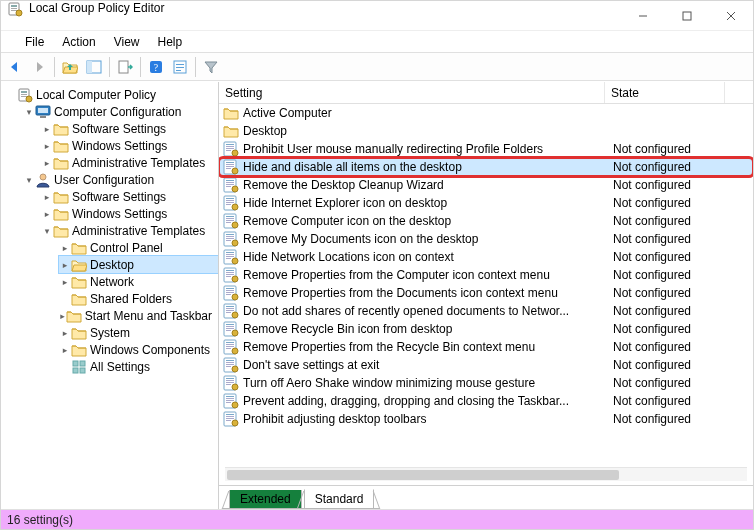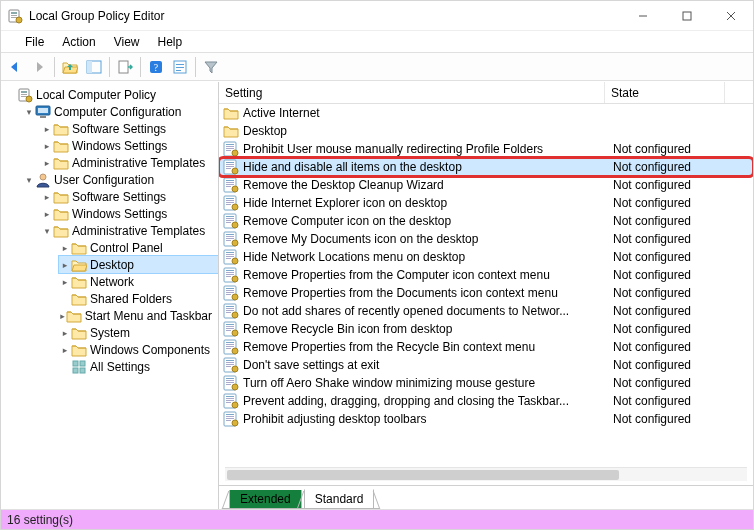--- a/index.html
+++ b/index.html
@@ -1,18 +1,18 @@
 <!DOCTYPE html>
 <html><head>
 <meta charset="utf-8">
 <style>
   * { box-sizing: border-box; }
   html, body { margin: 0; padding: 0; font-family: "Segoe UI", Tahoma, sans-serif; font-size: 12px; color: #000; }
   .window { width: 754px; height: 530px; border: 1px solid #d6d6d6; background: #fff; display: flex; flex-direction: column; }
-  .titlebar { height: 30px; background: #fff; display: flex; align-items: center; padding-left: 6px; border-bottom: 1px solid #eee; }
+  .titlebar { height: 30px; background: #fff; display: flex; align-items: flex-start; padding-left: 6px; border-bottom: 1px solid #eee; }
   .titlebar .appicon { width: 16px; height: 16px; margin-right: 6px; }
   .titlebar .title { font-size: 12px; color: #000; }
   .titlebar .winbtns { margin-left: auto; display: flex; }
   .titlebar .winbtn { width: 44px; height: 30px; display: flex; align-items: center; justify-content: center; color: #999; font-size: 18px; line-height: 1; cursor: default; }
 
   .menubar { height: 22px; display: flex; align-items: center; gap: 2px; padding-left: 16px; border-bottom: 1px solid #e0e0e0; font-size: 12px; }
   .menubar .menuitem { padding: 2px 8px; cursor: default; }
 
   .toolbar { height: 28px; display: flex; align-items: center; padding-left: 2px; border-bottom: 1px solid #e0e0e0; gap: 0; background: #fdfdfd; }
   .toolbar .btn { width: 22px; height: 22px; margin: 0 1px; display: flex; align-items: center; justify-content: center; }
@@ -397,21 +397,21 @@
         <div class="col" id="col-setting" style="width: 386px;">Setting</div>
         <div class="col" id="col-state" style="width: 120px;">State</div>
       </div>
       <div class="list-rows" id="list-rows">
           <div class="row">
             <span class="ricon">
               <svg width="16" height="16">
                 <use href="#ic-folder"></use>
               </svg>
             </span>
-            <span class="rsetting" style="width: 364px;">Active Internet</span>
+            <span class="rsetting" style="width: 364px;">Active Computer</span>
             <span class="rstate"></span>
           </div>
           <div class="row">
             <span class="ricon">
               <svg width="16" height="16">
                 <use href="#ic-folder"></use>
               </svg>
             </span>
             <span class="rsetting" style="width: 364px;">Desktop</span>
             <span class="rstate"></span>
@@ -469,21 +469,21 @@
             </span>
             <span class="rsetting" style="width: 364px;">Remove My Documents icon on the desktop</span>
             <span class="rstate">Not configured</span>
           </div>
           <div class="row">
             <span class="ricon">
               <svg width="16" height="16">
                 <use href="#ic-setting"></use>
               </svg>
             </span>
-            <span class="rsetting" style="width: 364px;">Hide Network Locations menu on desktop</span>
+            <span class="rsetting" style="width: 364px;">Hide Network Locations icon on context</span>
             <span class="rstate">Not configured</span>
           </div>
           <div class="row">
             <span class="ricon">
               <svg width="16" height="16">
                 <use href="#ic-setting"></use>
               </svg>
             </span>
             <span class="rsetting" style="width: 364px;">Remove Properties from the Computer icon context menu</span>
             <span class="rstate">Not configured</span>

